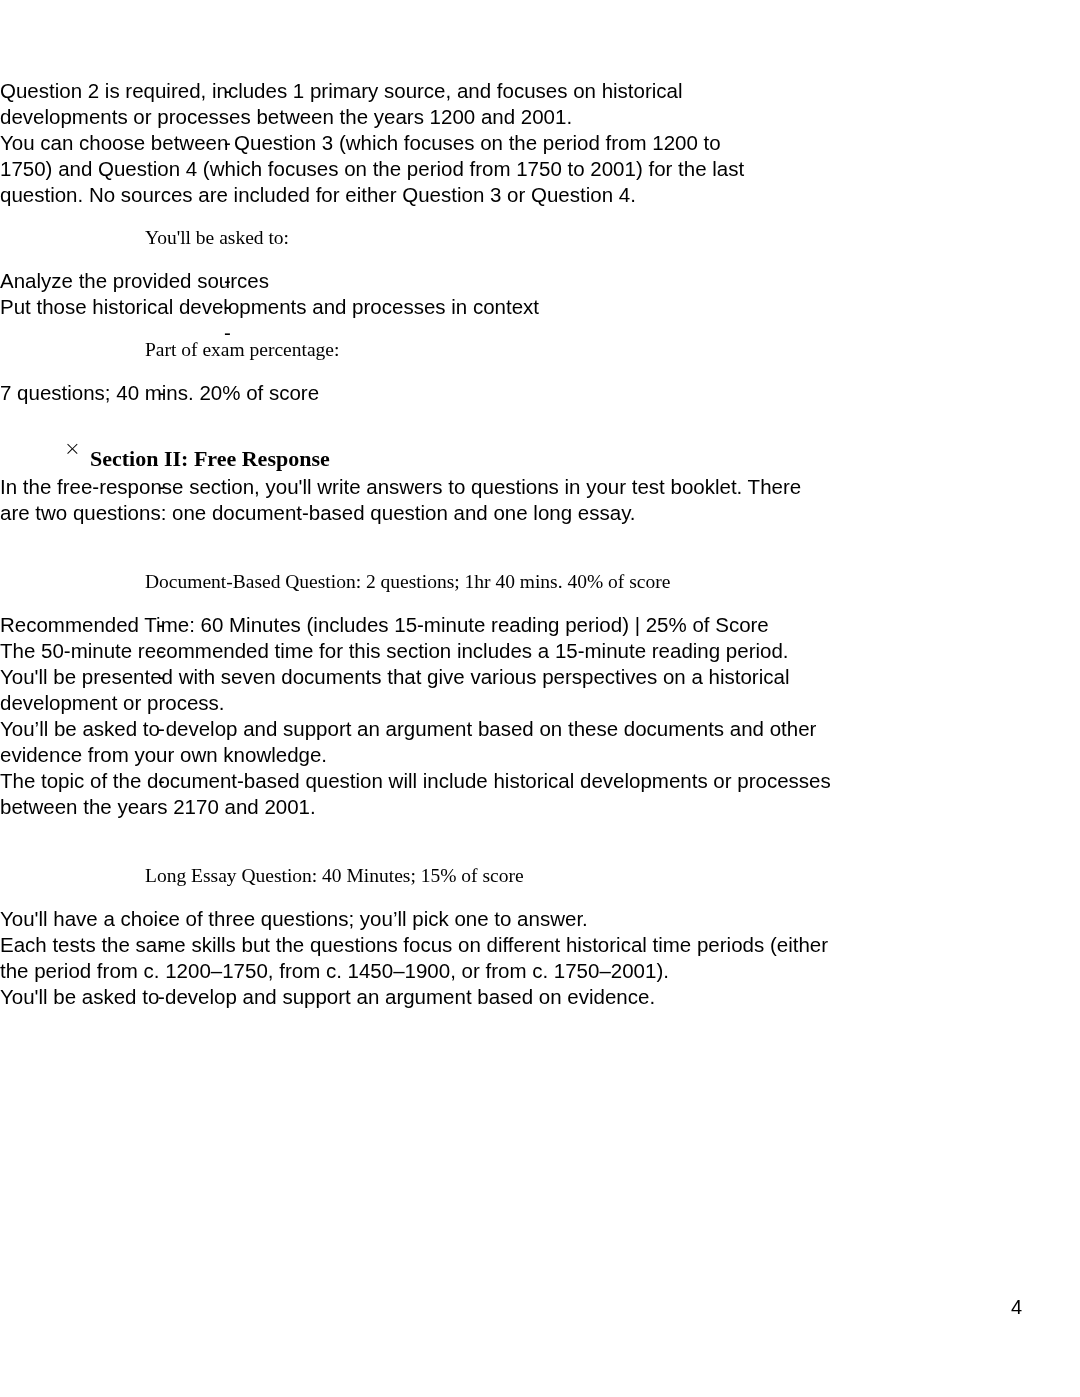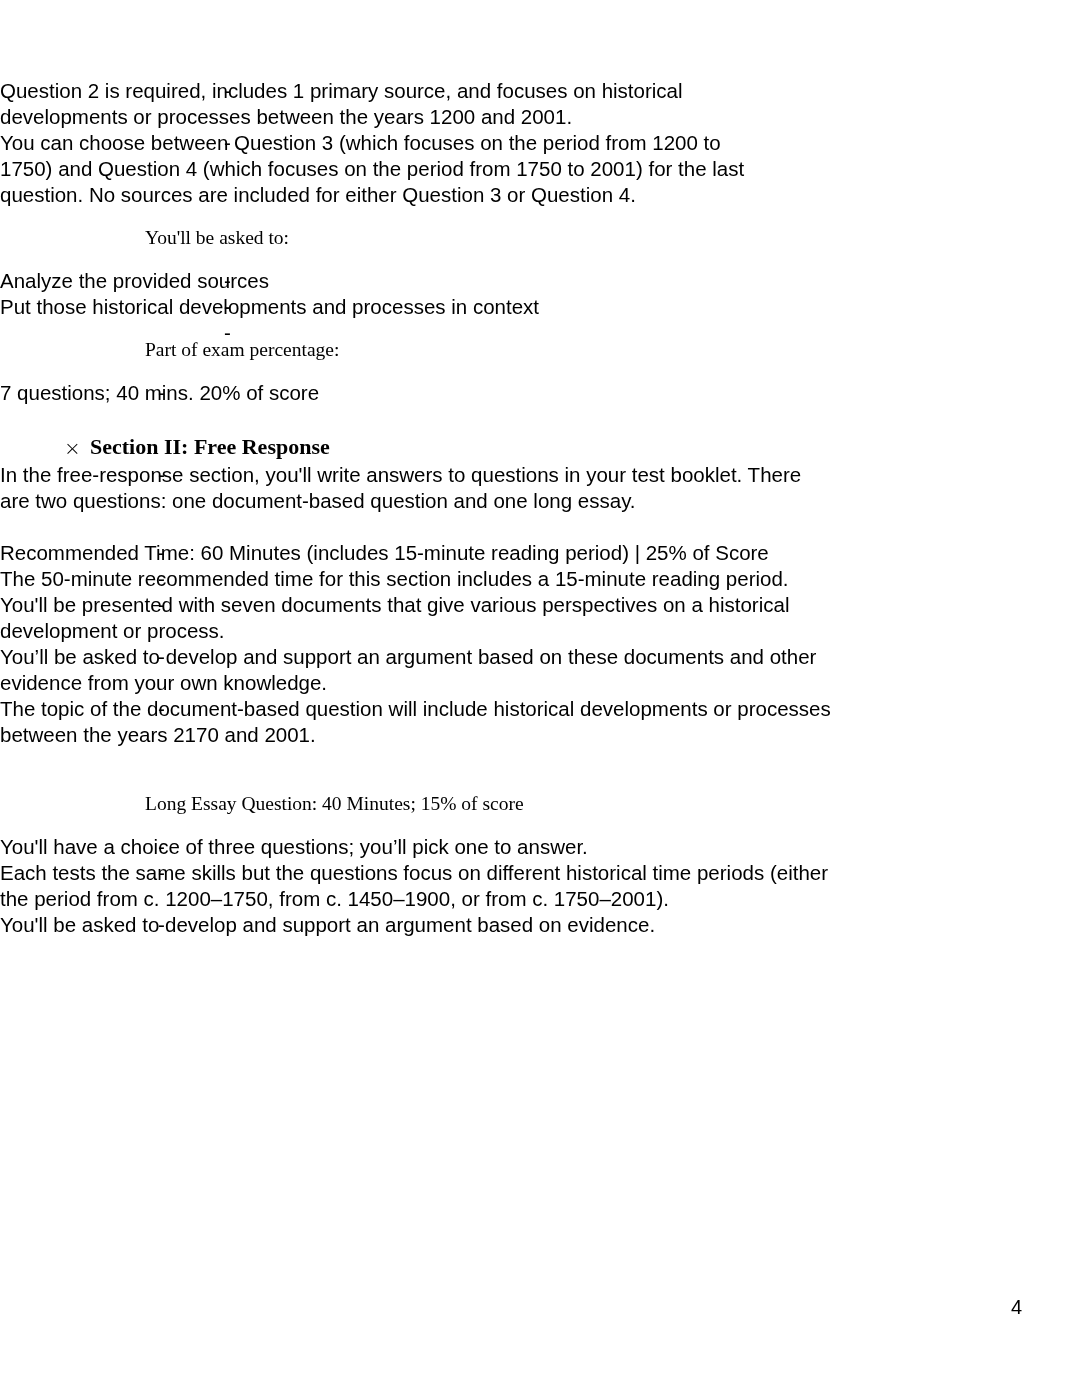--- a/index.html
+++ b/index.html
@@ -56,20 +56,21 @@
     font-size: 20px;
     font-weight: 300;
     position: absolute;
     left: 64px;
     top: 1px;
     line-height: 30px;
   }
   .section-head .section-text {
     display: inline-block;
     padding-left: 26px;
+    margin-top: 12px;
   }
 
   
   ul.bullets {
     list-style: none;
     margin: 0;
     padding: 0;
   }
   ul.bullets > li {
     position: relative;
@@ -161,20 +162,21 @@
 
     <ul class="bullets lvl-b w-wide">
       <li>
         <span class="dash">-</span>
         <span class="btext">In the free-response section, you'll write answers to questions in your test booklet. There are two questions: one document-based question and one long essay.</span>
       </li>
     </ul>
 
     <div class="gap-line"></div>
 
+    <p class="serif-head">Document-Based Question: 2 questions; 1hr 40 mins. 40% of score</p>
 
     <ul class="bullets lvl-b w-wide">
       <li>
         <span class="dash">-</span>
         <span class="btext">Recommended Time: 60 Minutes (includes 15-minute reading period) | 25% of Score</span>
       </li>
       <li>
         <span class="dash">-</span>
         <span class="btext">The 50-minute recommended time for this section includes a 15-minute reading period.</span>
       </li>

